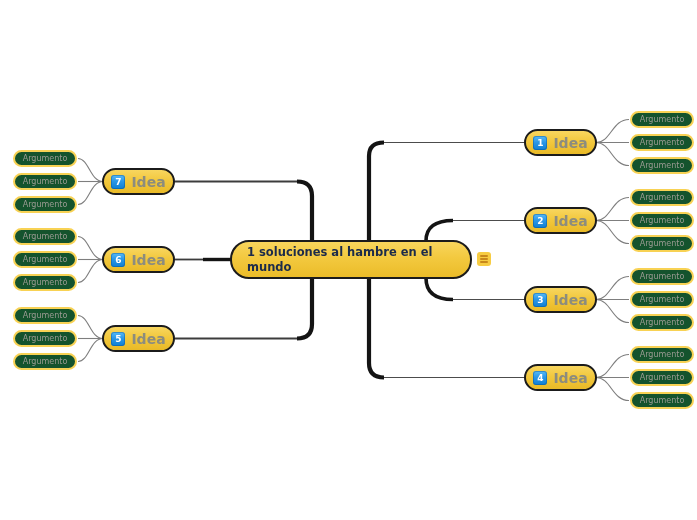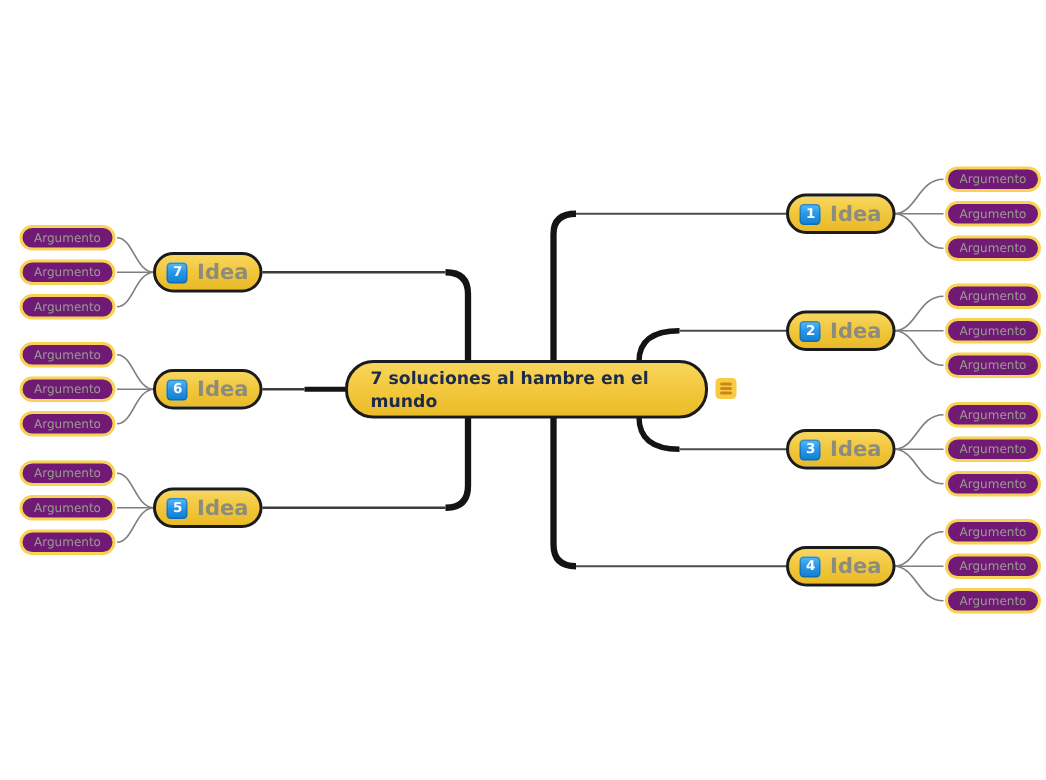--- a/index.html
+++ b/index.html
@@ -36,21 +36,21 @@
     background:linear-gradient(180deg,#58BBF7 0%,#2B97E6 45%,#0F7FD3 100%);
     box-shadow:inset 0 0 0 1px rgba(9,84,150,.45);
     color:#ffffff; font-size:9px; font-weight:bold;
     display:flex; align-items:center; justify-content:center;
   }
   .idea-label { font-size:14px; font-weight:bold; color:#8C8C7E; }
 
   
   .arg {
     position:absolute; width:64px; height:17px; box-sizing:border-box;
-    border:2px solid #F8D254; border-radius:9px; background:#701a75;
+    border:2px solid #F8D254; border-radius:9px; background:#14532d;
     color:#9B9B93; font-size:8px; line-height:1;
     display:flex; align-items:center; justify-content:center; cursor:pointer;
   }
 </style>
 </head>
 <body>
 
 <div class="stage">
 
   <svg class="wires" viewBox="0 0 697 520" aria-hidden="true">
@@ -97,21 +97,21 @@
       <path d="M103 259.5 C90 259.5 89 236.5 78 236.5"></path>
       <path d="M103 259.5 H78"></path>
       <path d="M103 259.5 C90 259.5 89 282.5 78 282.5"></path>
       <path d="M103 338.5 C90 338.5 89 315.5 78 315.5"></path>
       <path d="M103 338.5 H78"></path>
       <path d="M103 338.5 C90 338.5 89 361.5 78 361.5"></path>
     </g>
   </svg>
 
   <div class="central">
-    <span class="central-text">7 soluciones al hambre en el mundo</span>
+    <span class="central-text">1 soluciones al hambre en el mundo</span>
   </div>
   <div class="menu-btn">
     <span class="menu-bars"></span>
   </div>
 
   <div class="idea" style="left:524px;top:129px">
     <span class="badge">1</span>
     <span class="idea-label">Idea</span>
   </div>
   <div class="idea" style="left:524px;top:207px">

